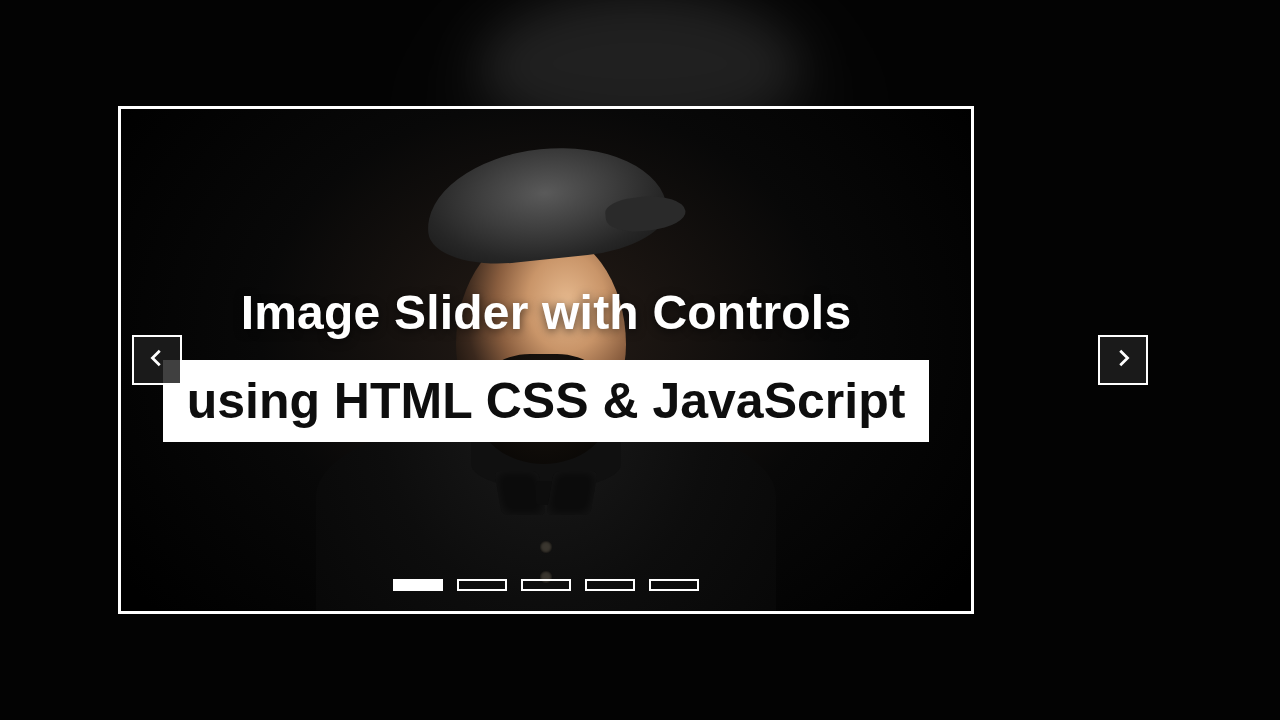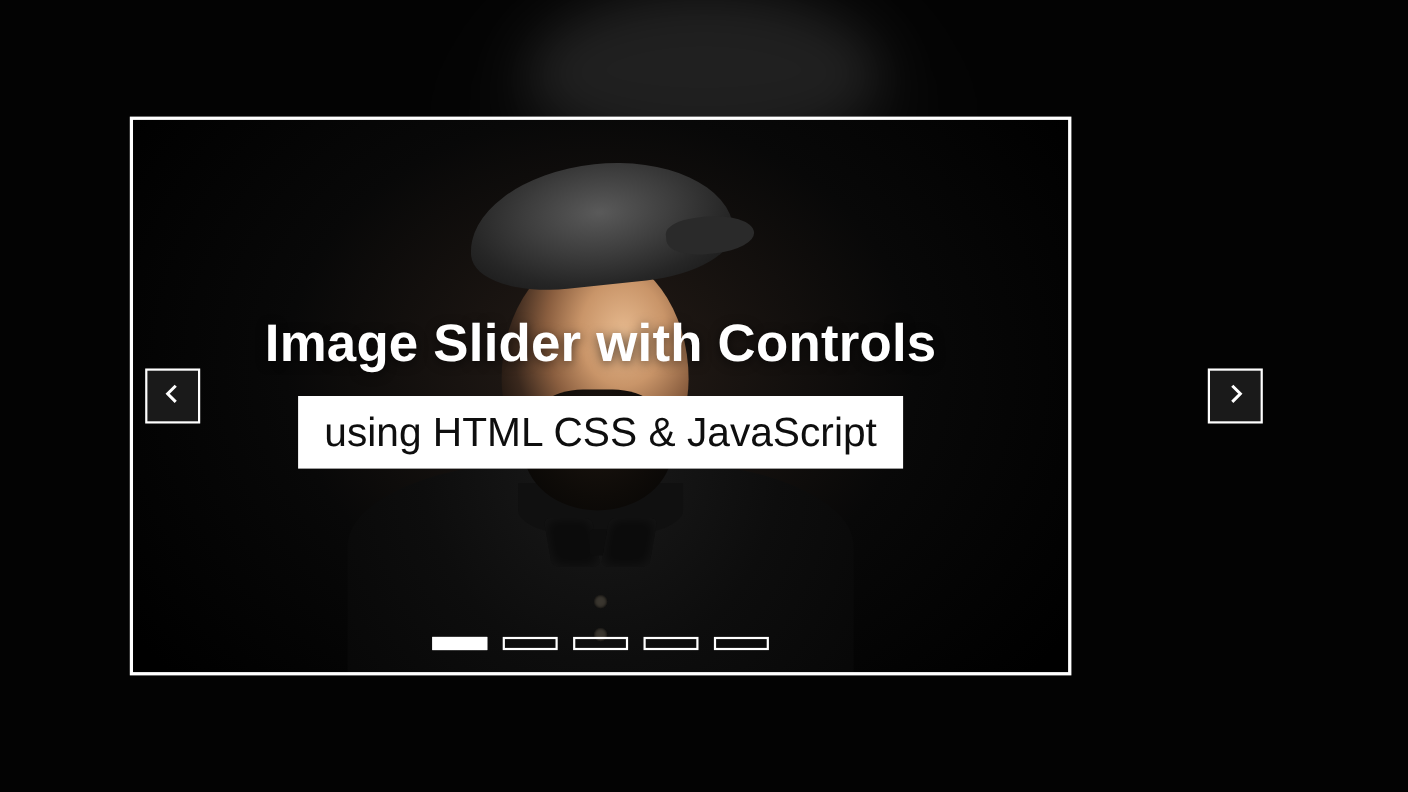--- a/index.html
+++ b/index.html
@@ -93,21 +93,21 @@
     position:absolute; left:0; right:0; top:176px;
     display:flex; flex-direction:column; align-items:center; gap:20px;
     z-index:5;
     text-align:center;
   }
   .title {
     color:#fff; font-weight:700; font-size:48px; letter-spacing:.2px;
     text-shadow:0 2px 10px rgba(0,0,0,.6);
   }
   .subtitle {
-    background:#fff; color:#0e0e0e; font-weight:400; font-size:37px;
+    background:#fff; color:#0e0e0e; font-weight:700; font-size:50px;
     padding:12px 24px; display:inline-block;
   }
 
   
   .dots {
     position:absolute; left:0; right:0; bottom:20px;
     display:flex; justify-content:center; gap:14px; z-index:6;
   }
   .dot {
     width:50px; height:12px; border:2px solid #fff; background:transparent;

